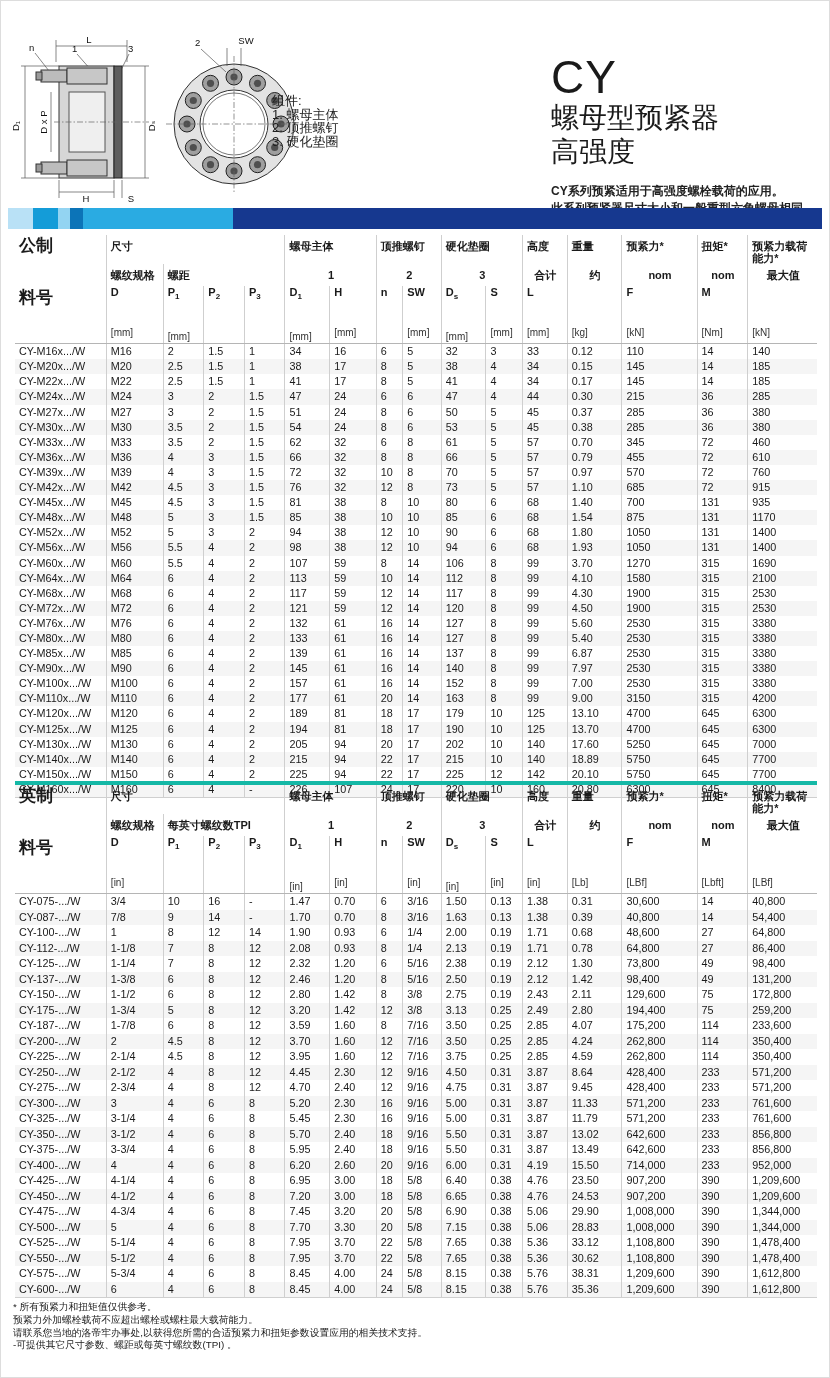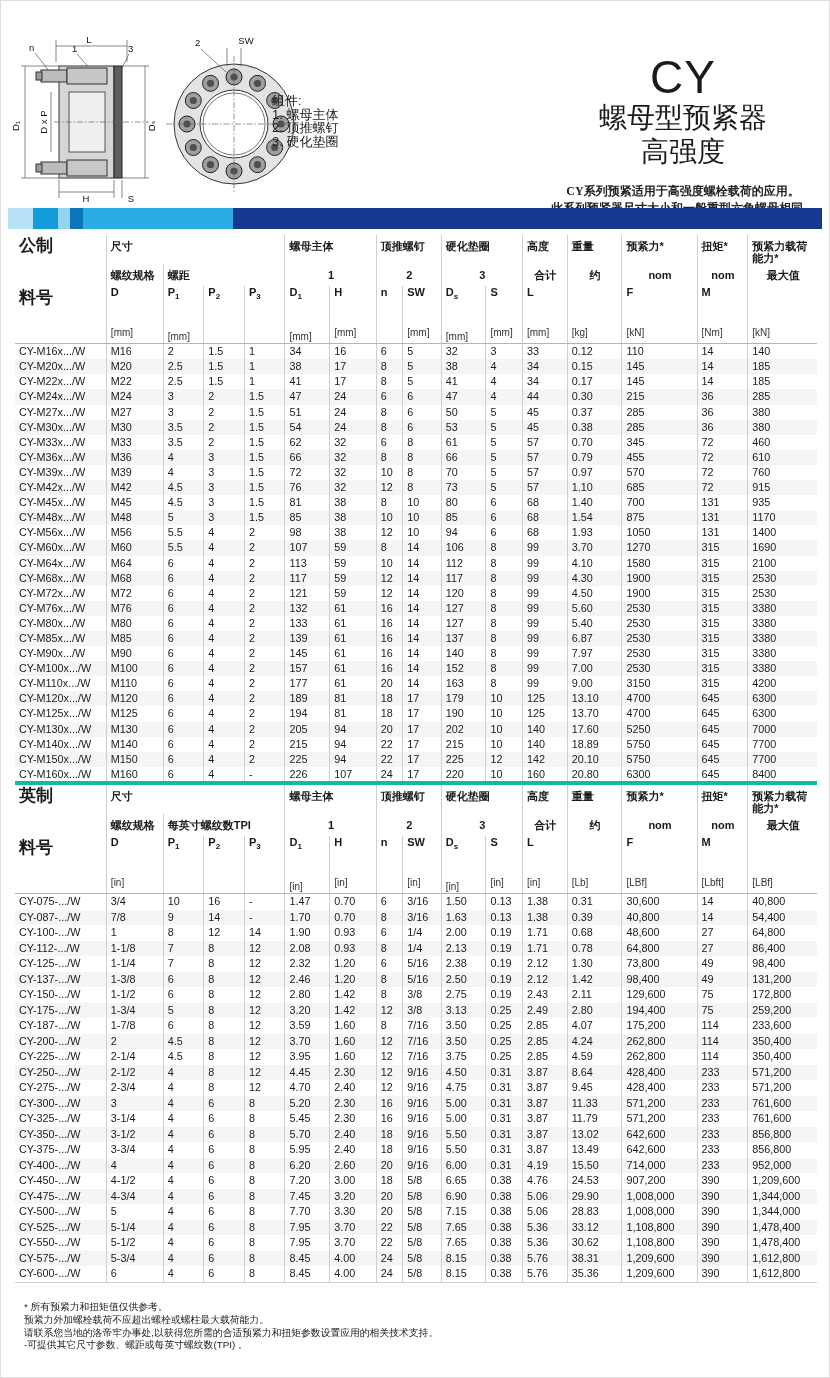--- a/index.html
+++ b/index.html
@@ -3,24 +3,24 @@
 <meta charset="utf-8">
 <style>
   html,body{margin:0;padding:0;background:#e8e8e8;}
   .sheet{width:830px;height:1378px;position:relative;background:#fff;
          font-family:"Liberation Sans","DejaVu Sans",sans-serif;color:#1a1a1a;
          overflow:hidden;margin:0 auto;border:1px solid #ddd;box-sizing:border-box;}
   
   .diagram{position:absolute;left:8px;top:25px;}
   .legend{position:absolute;left:271px;top:93px;font-size:13px;line-height:13.5px;color:#222;}
   
-  .titleblock{position:absolute;right:14px;top:52px;text-align:center;}
+  .titleblock{position:absolute;right:14px;top:52px;text-align:left;}
   .t-code{font-size:46px;line-height:48px;font-weight:400;letter-spacing:1px;}
   .t-sub{font-size:28px;line-height:34px;font-weight:400;}
-  .t-desc{margin-top:14px;font-size:12px;line-height:17px;font-weight:700;color:#222;font-family:Liberation Serif, serif;}
+  .t-desc{margin-top:14px;font-size:12px;line-height:17px;font-weight:700;color:#222;}
   
   .bar{position:absolute;left:7px;right:7px;top:207px;height:21px;display:flex;}
   .bar div{height:100%;}
   
   table.spec{position:absolute;left:14px;border-collapse:collapse;table-layout:fixed;
              width:802px;font-size:10.8px;}
   #metric-table{top:234px;}
   #imperial-table{top:780px;border-top:4px solid #14b8a6;}
   .spec th,.spec td{padding:0 3px 0 4px;text-align:left;font-weight:400;
                     border-right:1px solid #cfcfcf;overflow:hidden;white-space:nowrap;}
@@ -32,21 +32,21 @@
   .spec .sym{height:32px;border-bottom:1px solid #b5b5b5;}
   .spec .symline{font-weight:700;font-size:11px;line-height:13px;}
   .spec .symline sub{font-size:8px;}
   .spec .unit{font-weight:400;font-size:10px;color:#333;line-height:12px;margin-top:28px;}
   .spec .corner{font-weight:700;font-size:17px;}
   #metric-table tbody td{line-height:15.1px;height:15.1px;}
   #imperial-table tbody td{line-height:15.5px;height:15.5px;}
   .spec tbody tr:nth-child(even) td{background:#f5f5f5;}
   .spec tbody tr:last-child td{border-bottom:1px solid #cfcfcf;}
   
-  .footnotes{position:absolute;left:12px;top:1300px;font-size:9.8px;line-height:12.8px;color:#1a1a1a;margin-left:11px;}
+  .footnotes{position:absolute;left:12px;top:1300px;font-size:9.8px;line-height:12.8px;color:#1a1a1a;}
   .thin{stroke:#555;stroke-width:0.7;fill:none;}
   .dash{stroke:#666;stroke-width:0.7;fill:none;stroke-dasharray:6 2 1.5 2;}
   .lbl{font-size:9.5px;fill:#111;}
 </style>
 </head>
 <body>
 
 <div class="sheet">
 
   <svg class="diagram" width="520" height="178" viewBox="0 0 520 178">
@@ -492,20 +492,38 @@
           <td>10</td>
           <td>85</td>
           <td>6</td>
           <td>68</td>
           <td>1.54</td>
           <td>875</td>
           <td>131</td>
           <td>1170</td>
         </tr>
         <tr>
+          <td>CY-M52x.../W</td>
+          <td>M52</td>
+          <td>5</td>
+          <td>3</td>
+          <td>2</td>
+          <td>94</td>
+          <td>38</td>
+          <td>12</td>
+          <td>10</td>
+          <td>90</td>
+          <td>6</td>
+          <td>68</td>
+          <td>1.80</td>
+          <td>1050</td>
+          <td>131</td>
+          <td>1400</td>
+        </tr>
+        <tr>
           <td>CY-M56x.../W</td>
           <td>M56</td>
           <td>5.5</td>
           <td>4</td>
           <td>2</td>
           <td>98</td>
           <td>38</td>
           <td>12</td>
           <td>10</td>
           <td>94</td>
@@ -1235,20 +1253,38 @@
           <td>9/16</td>
           <td>6.00</td>
           <td>0.31</td>
           <td>4.19</td>
           <td>15.50</td>
           <td>714,000</td>
           <td>233</td>
           <td>952,000</td>
         </tr>
         <tr>
+          <td>CY-425-.../W</td>
+          <td>4-1/4</td>
+          <td>4</td>
+          <td>6</td>
+          <td>8</td>
+          <td>6.95</td>
+          <td>3.00</td>
+          <td>18</td>
+          <td>5/8</td>
+          <td>6.40</td>
+          <td>0.38</td>
+          <td>4.76</td>
+          <td>23.50</td>
+          <td>907,200</td>
+          <td>390</td>
+          <td>1,209,600</td>
+        </tr>
+        <tr>
           <td>CY-450-.../W</td>
           <td>4-1/2</td>
           <td>4</td>
           <td>6</td>
           <td>8</td>
           <td>7.20</td>
           <td>3.00</td>
           <td>18</td>
           <td>5/8</td>
           <td>6.65</td>

